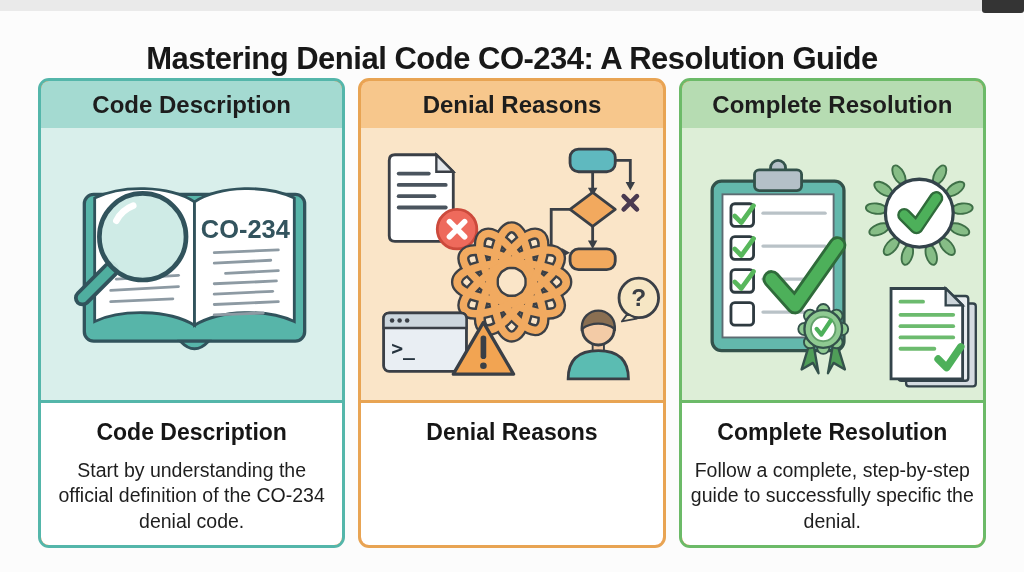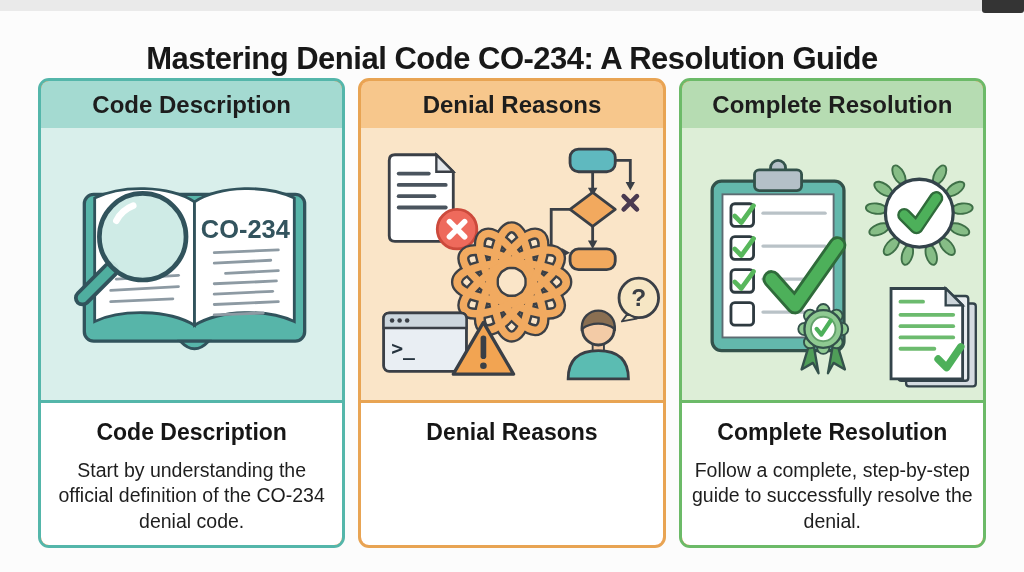--- a/index.html
+++ b/index.html
@@ -267,17 +267,17 @@
             <line x1="232" y1="202" x2="288" y2="202"></line>
             <line x1="232" y1="214" x2="288" y2="214"></line>
             <line x1="232" y1="226" x2="268" y2="226"></line>
           </g>
           <polyline points="272,237 281,246 296,224" fill="none" stroke="#4db05a" stroke-width="8" stroke-linecap="round" stroke-linejoin="round"></polyline>
         </g>
       </svg>
     </div>
     <div class="card-text">
       <div class="card-heading">Complete Resolution</div>
-      <p class="card-body">Follow a complete, step-by-step guide to successfully resolve the denial.</p>
+      <p class="card-body">Follow a complete, step-by-step guide to successfully specific the denial.</p>
     </div>
   </div>
 
 </div>
 
 </body></html>

